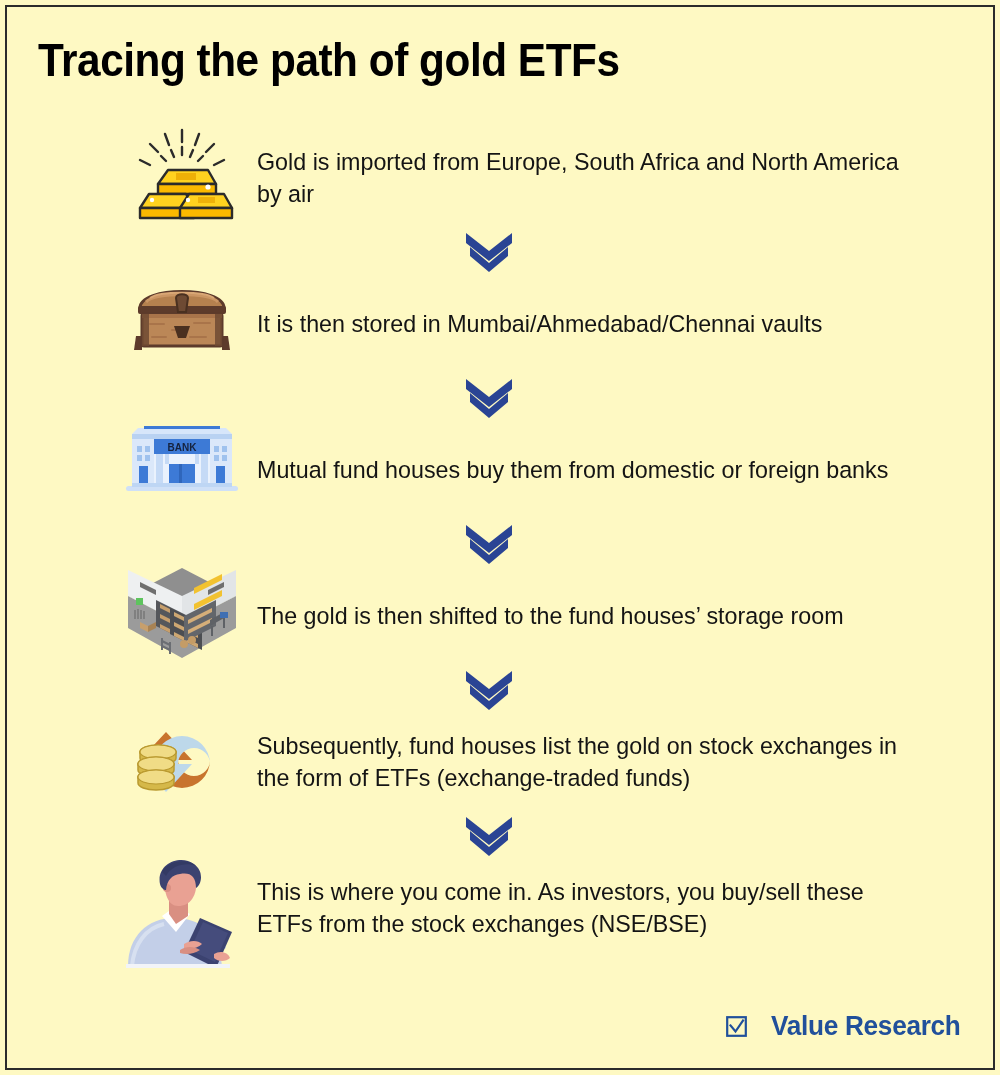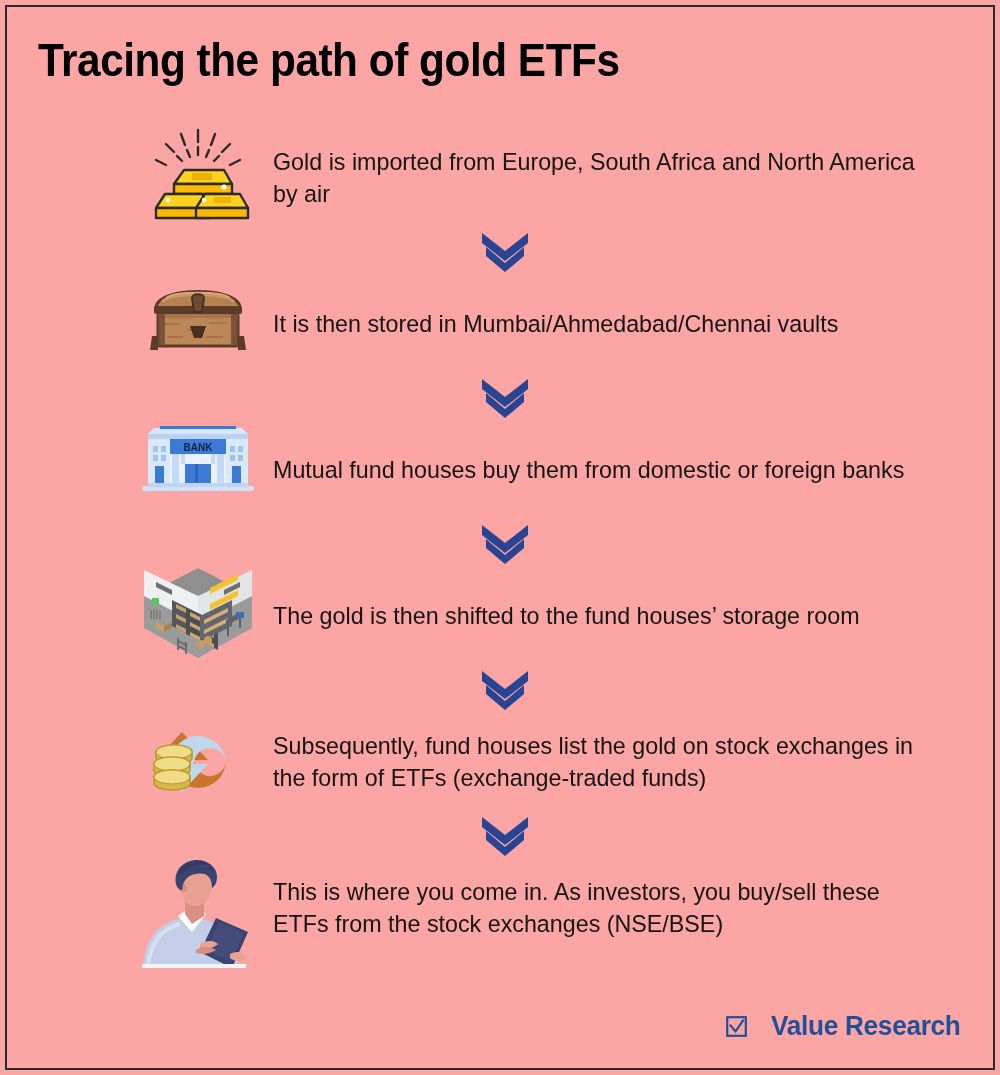--- a/index.html
+++ b/index.html
@@ -7,21 +7,21 @@
     padding: 0;
     background: #ffffff;
   }
   body {
     font-family: "Liberation Sans", "DejaVu Sans", sans-serif;
   }
   .page {
     position: relative;
     width: 1000px;
     height: 1075px;
-    background: #fca5a5;
+    background: #fef9c3;
     box-sizing: border-box;
     overflow: hidden;
   }
   .page-border {
     position: absolute;
     left: 5px;
     top: 5px;
     right: 5px;
     bottom: 5px;
     border: 2px solid #2b2b2b;
@@ -35,21 +35,21 @@
     font-size: 46px;
     font-weight: 700;
     letter-spacing: -0.5px;
     color: #000000;
     transform: scaleX(0.92);
     transform-origin: left center;
     white-space: nowrap;
   }
   .flow {
     position: absolute;
-    left: 16px;
+    left: 0;
     top: 128px;
     width: 972px;
   }
   .step {
     display: flex;
     align-items: center;
     width: 1000px;
   }
   .step-icon {
     width: 160px;

